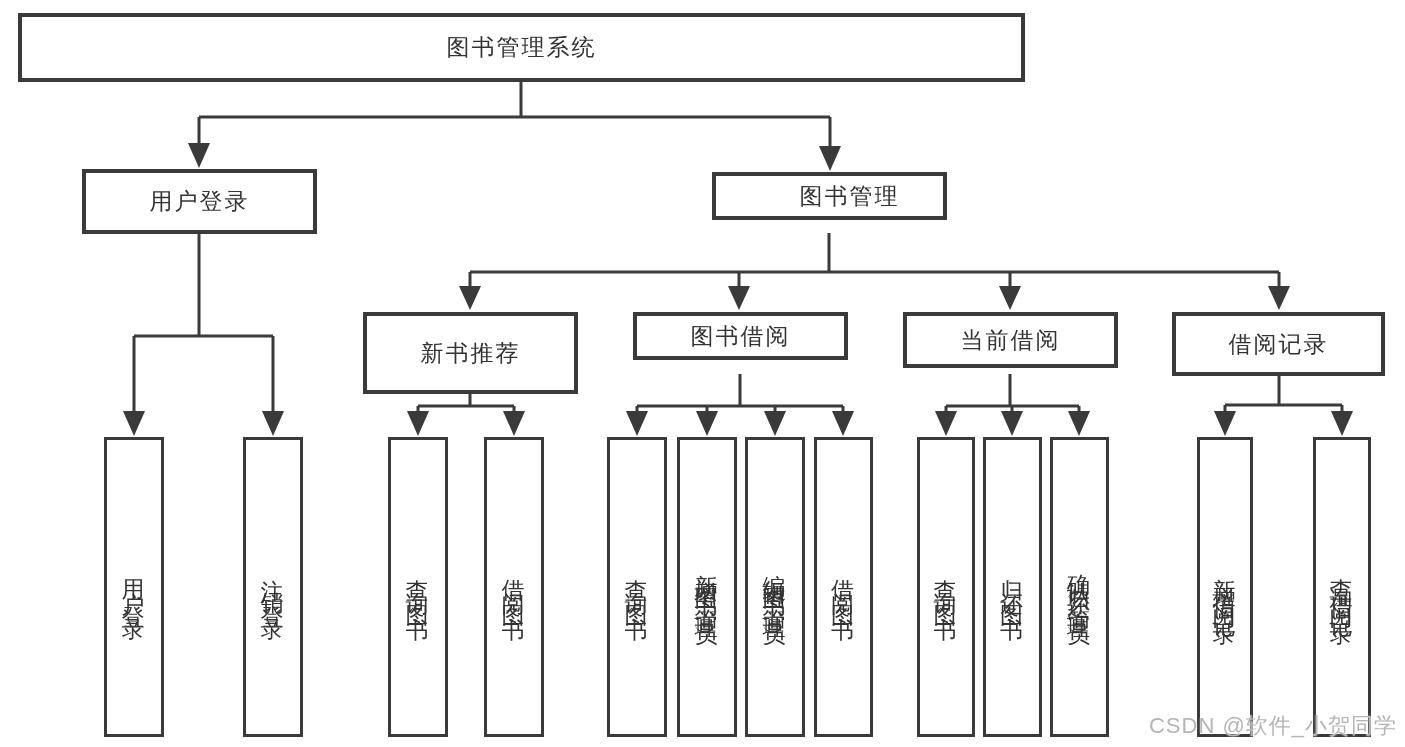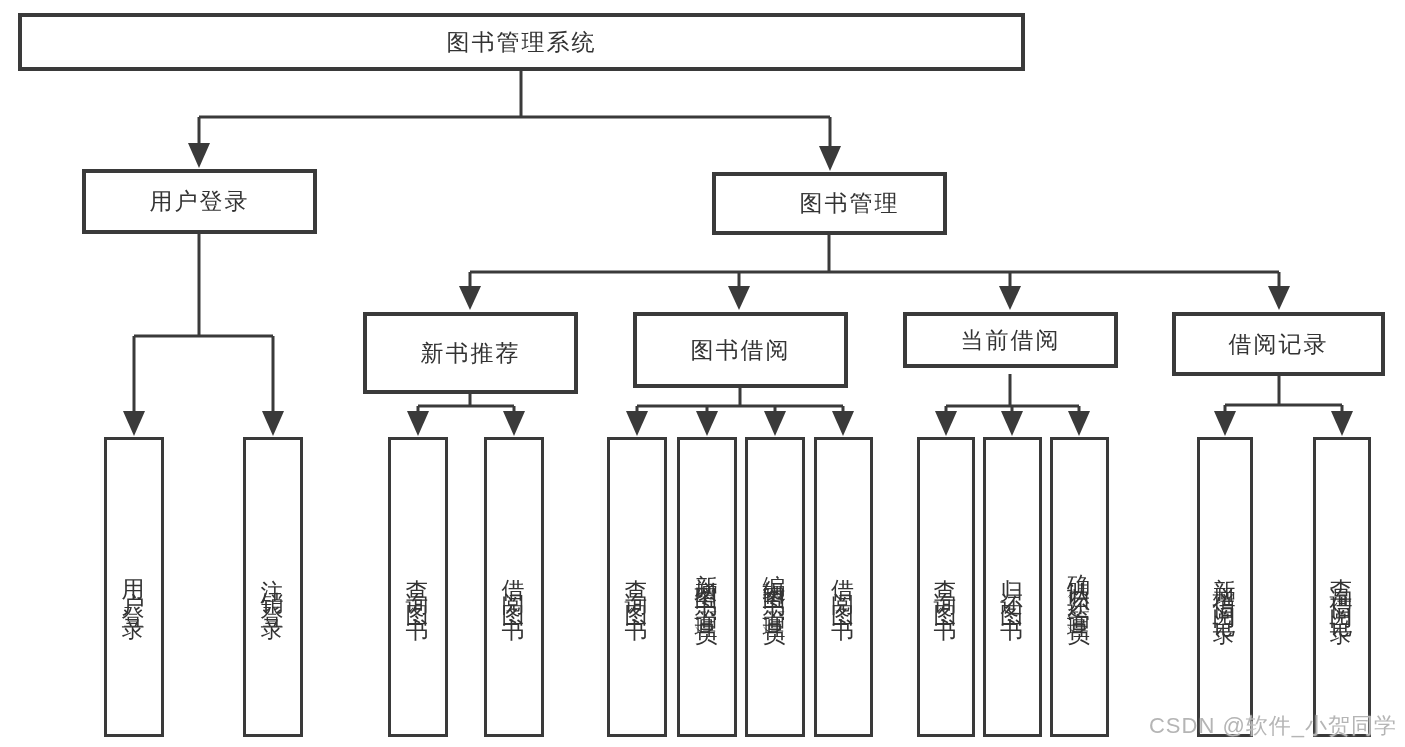--- a/index.html
+++ b/index.html
@@ -106,35 +106,35 @@
       <polygon points="1068,411 1090,411 1079,436"></polygon>
     </g>
 
     <g>
       <path d="M1279 374 V405 M1225 405 H1342 M1225 405 V412 M1342 405 V412"></path>
       <polygon points="1214,411 1236,411 1225,436"></polygon>
       <polygon points="1331,411 1353,411 1342,436"></polygon>
     </g>
   </svg>
 
-  <div class="node" style="left:18px;top:13px;width:1007px;height:58px;font-family:Liberation Mono, monospace;">
+  <div class="node" style="left:18px;top:13px;width:1007px;height:69px;font-family:Liberation Mono, monospace;">
     <span>图书管理系统</span>
   </div>
 
   <div class="node" style="left:82px;top:169px;width:235px;height:65px;">
     <span>用户登录</span>
   </div>
-  <div class="node" style="left:712px;top:172px;width:235px;height:63px;padding-left:40px;">
+  <div class="node" style="left:712px;top:172px;width:235px;height:48px;padding-left:40px;">
     <span>图书管理</span>
   </div>
 
   <div class="node" style="left:363px;top:312px;width:215px;height:82px;align-items:center;">
     <span>新书推荐</span>
   </div>
-  <div class="node" style="left:633px;top:312px;width:215px;height:76px;">
+  <div class="node" style="left:633px;top:312px;width:215px;height:48px;">
     <span>图书借阅</span>
   </div>
   <div class="node" style="left:903px;top:312px;width:215px;height:56px;">
     <span>当前借阅</span>
   </div>
   <div class="node" style="left:1172px;top:312px;width:213px;height:64px;">
     <span>借阅记录</span>
   </div>
 
   <div class="leaf ls-wide" style="left:104px;width:60px;">

